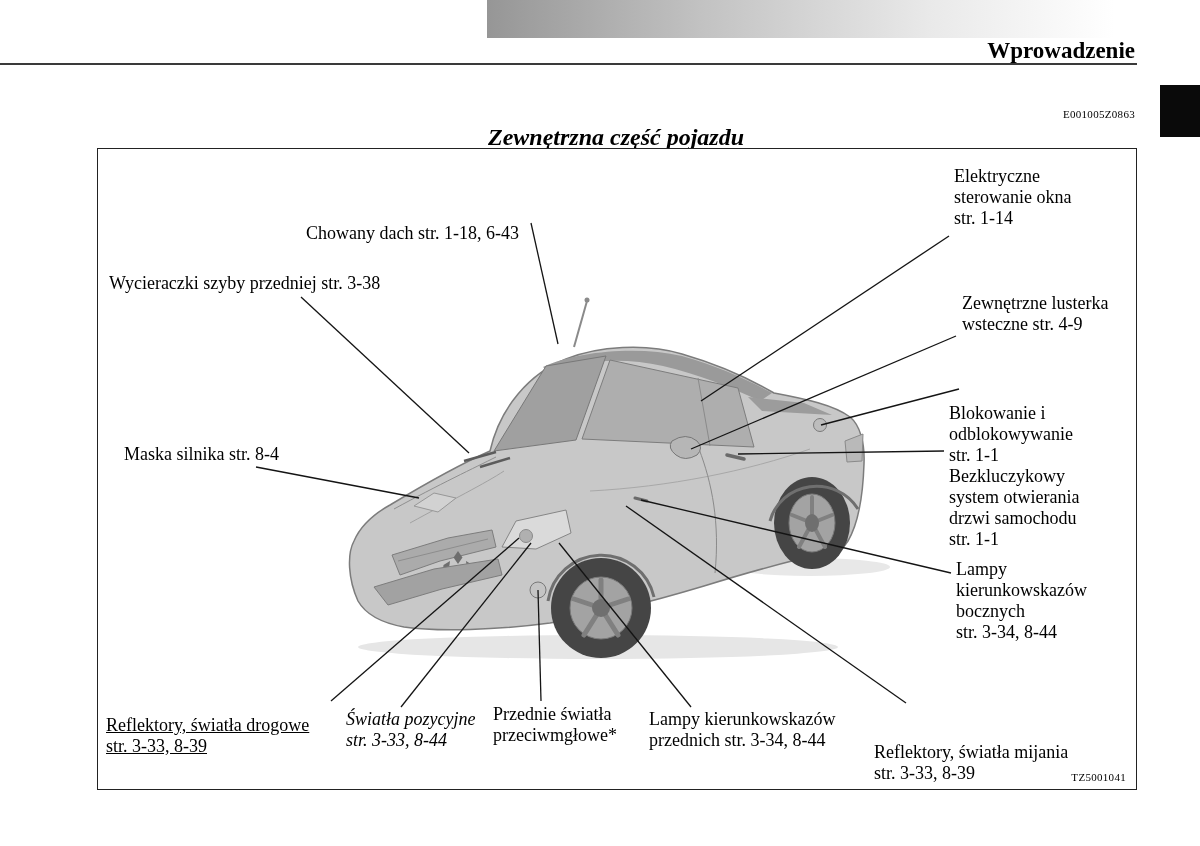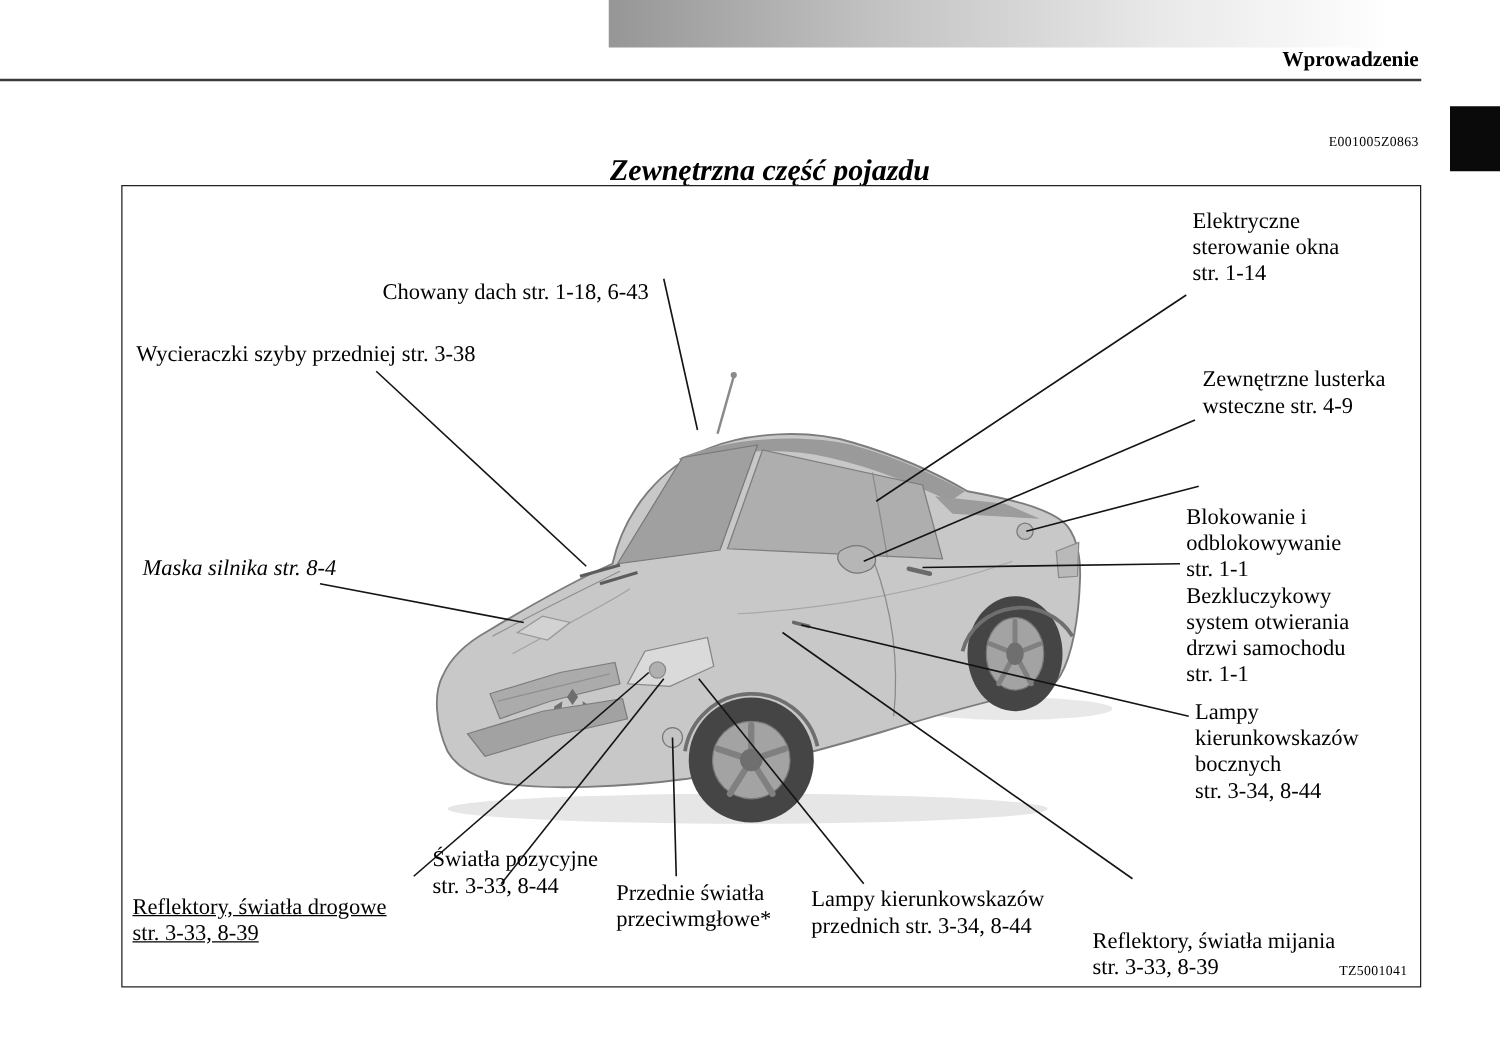--- a/index.html
+++ b/index.html
@@ -10,21 +10,21 @@
     font-family:"Liberation Serif", serif;
     color:#000;
     overflow:hidden;
   }
   .top-gradient {
     position:absolute; left:487px; top:0; width:713px; height:38px;
     background:linear-gradient(90deg,#969696 0%,#c2c2c2 30%,#e9e9e9 62%,#ffffff 88%);
   }
   .chapter-header {
     position:absolute; top:38px; right:65px;
-    font-size:17px; font-weight:bold;
+    font-size:23px; font-weight:bold;
   }
   .header-rule {
     position:absolute; top:63px; left:0; width:1137px; height:2px;
     background:#3a3a3a;
   }
   .chapter-tab {
     position:absolute; top:85px; right:0; width:40px; height:52px;
     background:#0a0a0a;
   }
   .page-title {
@@ -138,40 +138,40 @@
         <line x1="233" y1="552" x2="421" y2="389"></line>
         <line x1="303" y1="558" x2="433" y2="394"></line>
         <line x1="443" y1="552" x2="440" y2="441"></line>
         <line x1="593" y1="558" x2="461" y2="394"></line>
         <line x1="808" y1="554" x2="528" y2="357"></line>
       </g>
     </svg>
 
     <div class="callout" style="left:208px; top:50px;margin-top:24px;">Chowany dach str. 1-18, 6-43</div>
     <div class="callout" style="left:11px;  top:124px;">Wycieraczki szyby przedniej str. 3-38</div>
-    <div class="callout" style="left:16px;  top:295px;font-style:italic;">Maska silnika str. 8-4</div>
+    <div class="callout" style="left:26px;  top:295px;">Maska silnika str. 8-4</div>
     <div class="callout" style="left:856px; top:17px;">Elektryczne
 sterowanie okna
 str. 1-14</div>
     <div class="callout" style="left:864px; top:144px;">Zewnętrzne lusterka
 wsteczne str. 4-9</div>
     <div class="callout" style="left:851px; top:254px;">Blokowanie i
 odblokowywanie
 str. 1-1
 Bezkluczykowy
 system otwierania
 drzwi samochodu
 str. 1-1</div>
     <div class="callout" style="left:858px; top:410px;">Lampy
 kierunkowskazów
 bocznych
 str. 3-34, 8-44</div>
     <div class="callout" style="left:8px;   top:566px;text-decoration:underline;">Reflektory, światła drogowe
 str. 3-33, 8-39</div>
-    <div class="callout" style="left:248px; top:528px;">Światła pozycyjne
+    <div class="callout" style="left:248px; top:560px;font-style:italic;">Światła pozycyjne
 str. 3-33, 8-44</div>
     <div class="callout" style="left:395px; top:555px;">Przednie światła
 przeciwmgłowe*</div>
     <div class="callout" style="left:551px; top:560px;">Lampy kierunkowskazów
 przednich str. 3-34, 8-44</div>
     <div class="callout" style="left:776px; top:557px;margin-top:36px;">Reflektory, światła mijania
 str. 3-33, 8-39</div>
 
     <div class="bottom-code">TZ5001041</div>
   </div>

